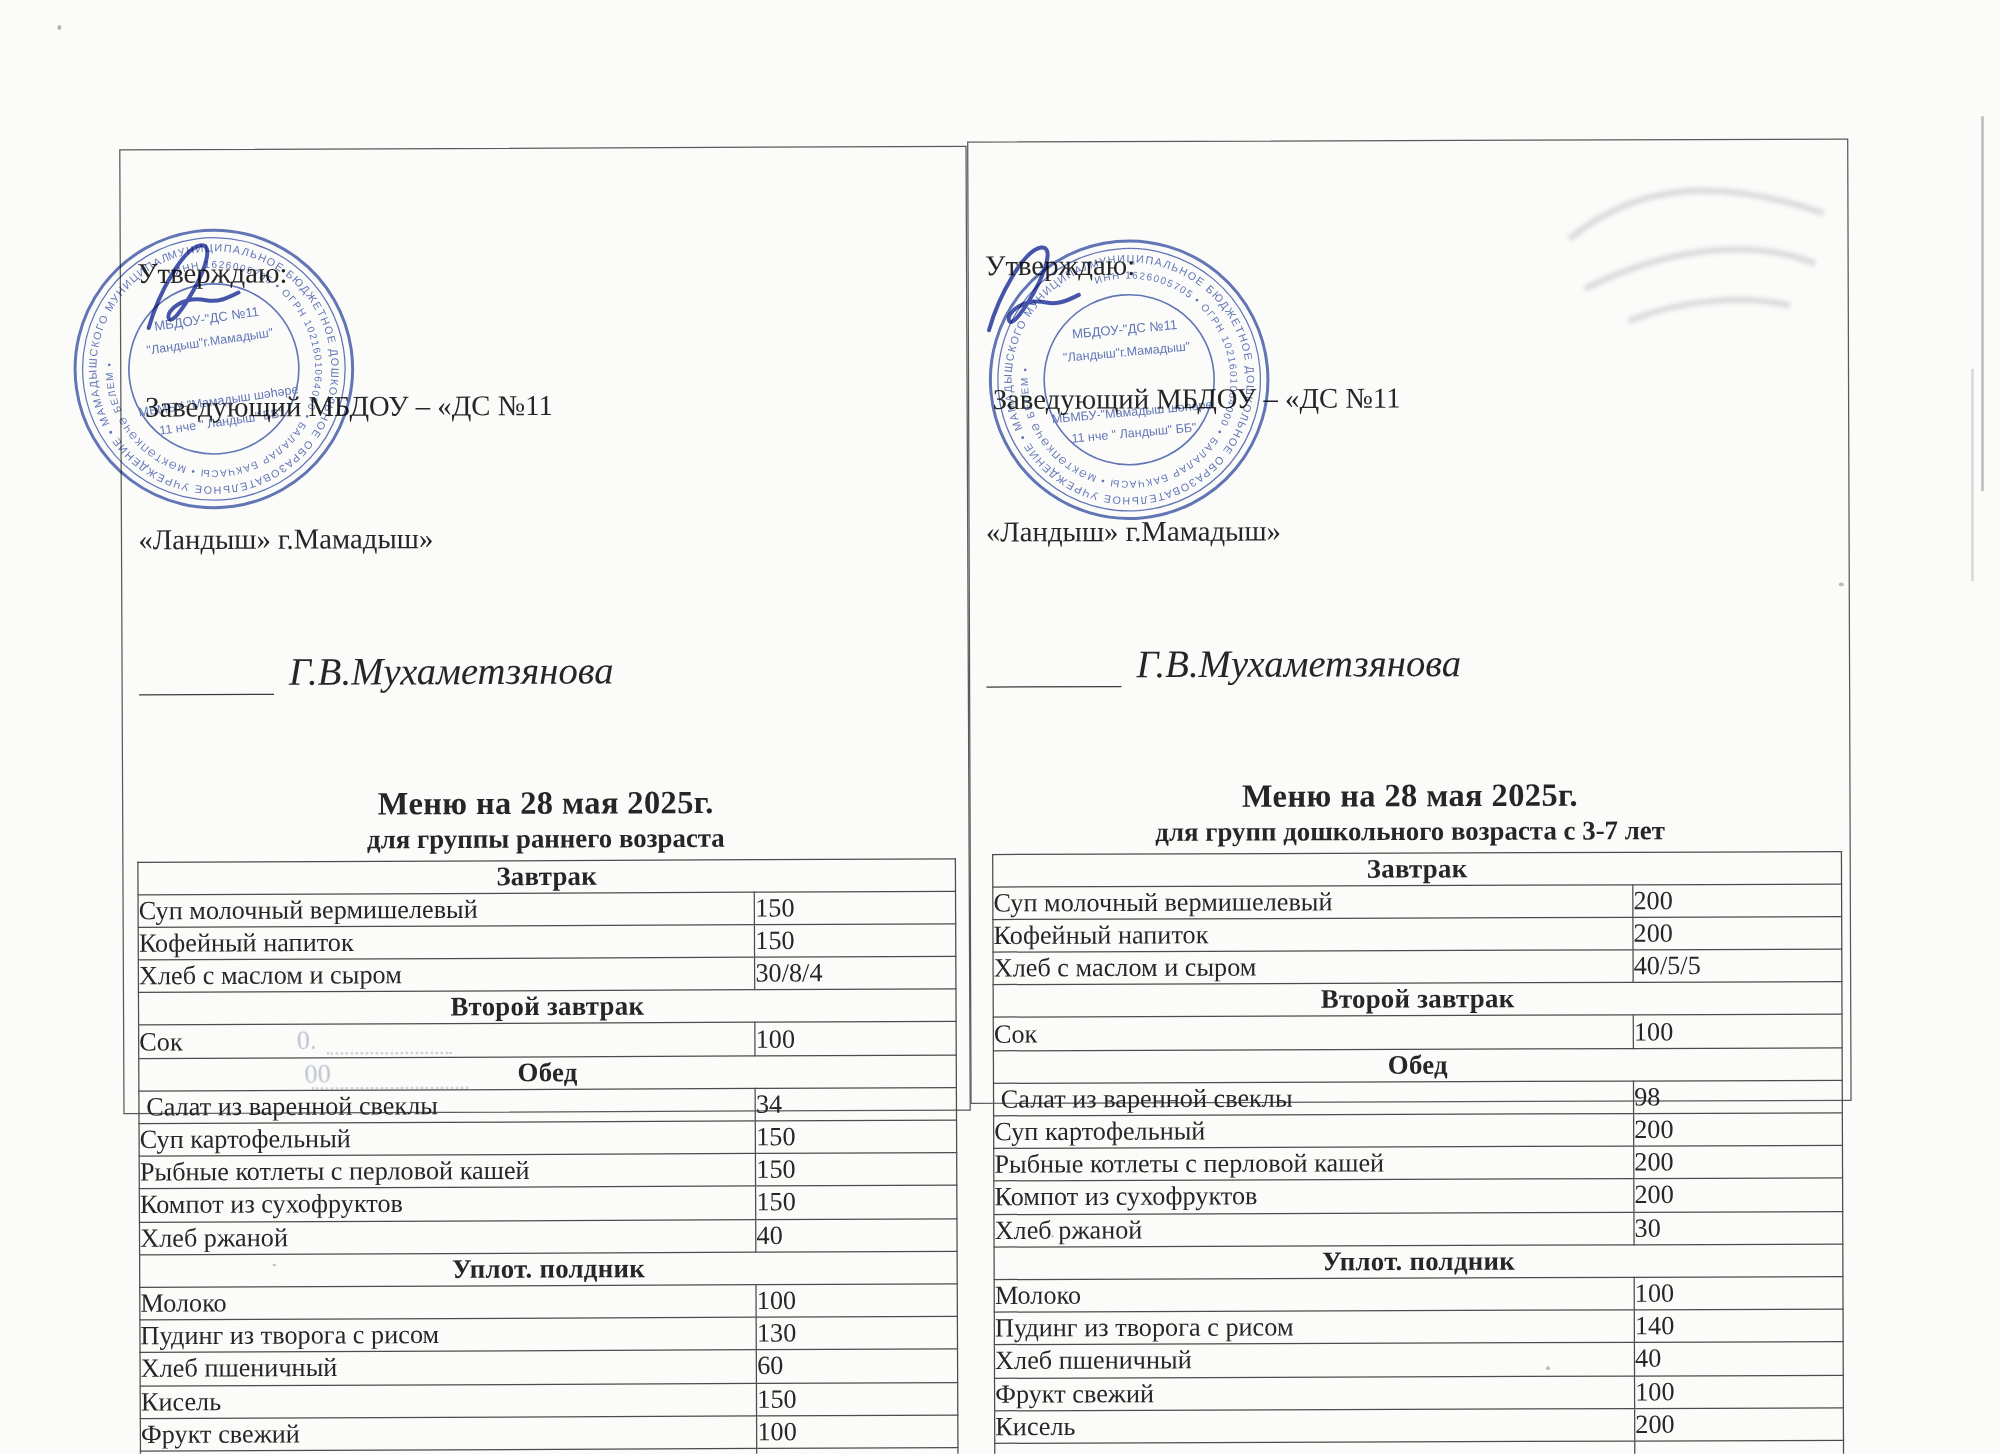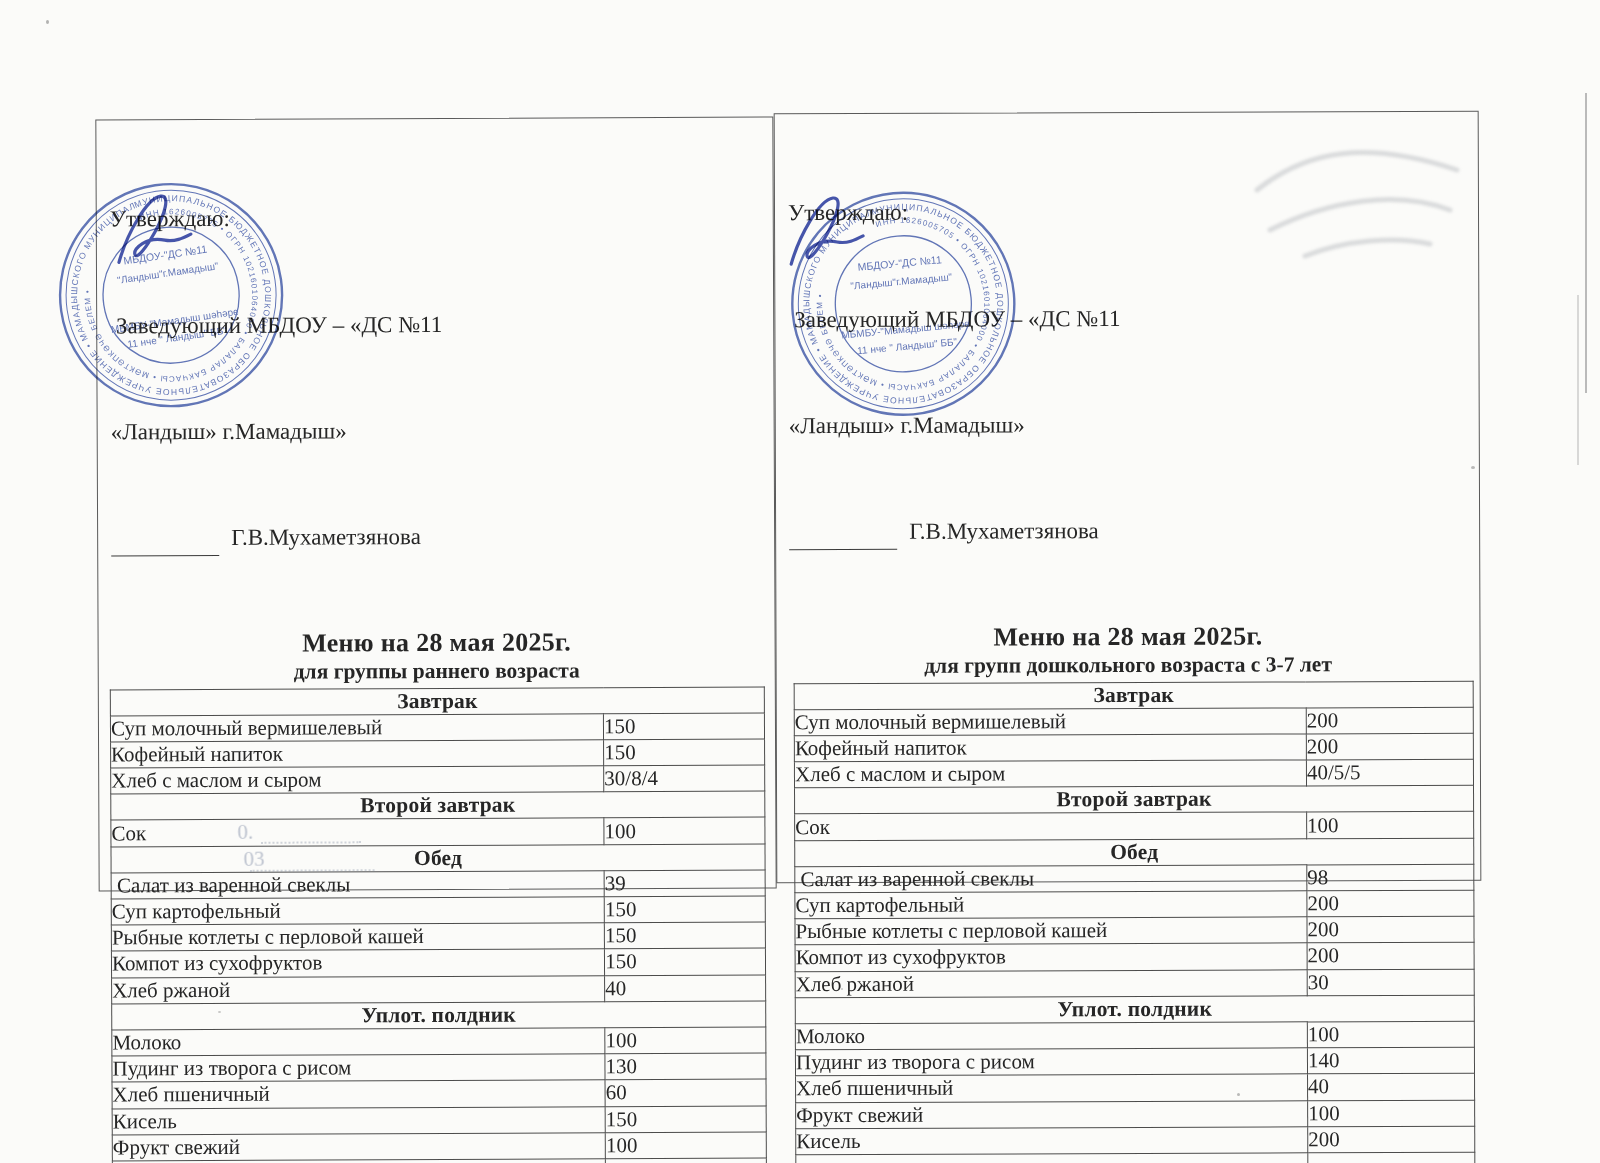--- a/index.html
+++ b/index.html
@@ -19,21 +19,21 @@
     border:1.6px solid #5a5a5a;
     transform:rotate(-0.25deg);
   }
   .panel-left  { left:97px;  top:118px; width:678px; height:772px; }
   .panel-right { left:775px; top:112px; width:705px; height:770px; transform:rotate(-0.2deg); }
 
   
   .approve { padding:10px 0 0 13px; font-size:23px; line-height:35.5px; white-space:pre-wrap; }
   .sig-row { display:flex; align-items:flex-end; height:35px; }
   .sig-line { width:108px; height:26px; border-bottom:1.7px solid #3a3a3a; margin-right:12px; }
-  .signer { font-size:23px; }
+  .signer { font-size:31px;font-style:italic; }
 
   
   .title { text-align:center; font-size:26px; font-weight:bold; margin-top:2px; line-height:30px; letter-spacing:.3px; }
   .subtitle { text-align:center; font-size:21.5px; font-weight:bold; line-height:26px; }
 
   
   table.menu { border-collapse:collapse; table-layout:fixed; margin:4px 0 0 11px; width:655px; font-size:21px; }
   .panel-right table.menu { margin-left:17px; width:680px; }
   col.col-dish { width:75.4%; }
   col.col-qty  { width:24.6%; }
@@ -123,21 +123,21 @@
           </tr>
           <tr>
             <td class="dish">Сок</td>
             <td class="qty">100</td>
           </tr>
           <tr class="sec">
             <td colspan="2">Обед</td>
           </tr>
           <tr>
             <td class="dish"> Салат из варенной свеклы</td>
-            <td class="qty"> 39</td>
+            <td class="qty"> 34</td>
           </tr>
           <tr>
             <td class="dish">Суп картофельный</td>
             <td class="qty">150</td>
           </tr>
           <tr>
             <td class="dish">Рыбные котлеты с перловой кашей</td>
             <td class="qty">150</td>
           </tr>
           <tr>
@@ -194,21 +194,21 @@
       <text class="s-center" x="115" y="96" font-size="10">"Ландыш"г.Мамадыш"</text>
       <text class="s-center" x="115" y="144" font-size="10">МБМБУ-"Мамадыш шәһәре</text>
       <text class="s-center" x="115" y="161" font-size="10">11 нче " Ландыш" ББ"</text>
     </svg>
 
     <svg class="signature" viewBox="0 0 120 90" aria-hidden="true">
       <path d="M6,74 C14,46 34,10 48,8 C58,7 52,26 42,44 C34,58 24,72 22,66 C20,60 34,48 52,52 C62,54 70,50 78,46"></path>
     </svg>
 
     <div class="ghost g1">0.</div>
-    <div class="ghost g2">03</div>
+    <div class="ghost g2">00</div>
     <div class="ghost-dash d1"></div>
     <div class="ghost-dash d2"></div>
   </section>
 
   <section class="panel panel-right">
     <div class="approve">
       <div class="ap-line">Утверждаю:</div>
       <div class="ap-line"> Заведующий МБДОУ – «ДС №11</div>
       <div class="ap-line">«Ландыш» г.Мамадыш»</div>
       <div class="sig-row">

